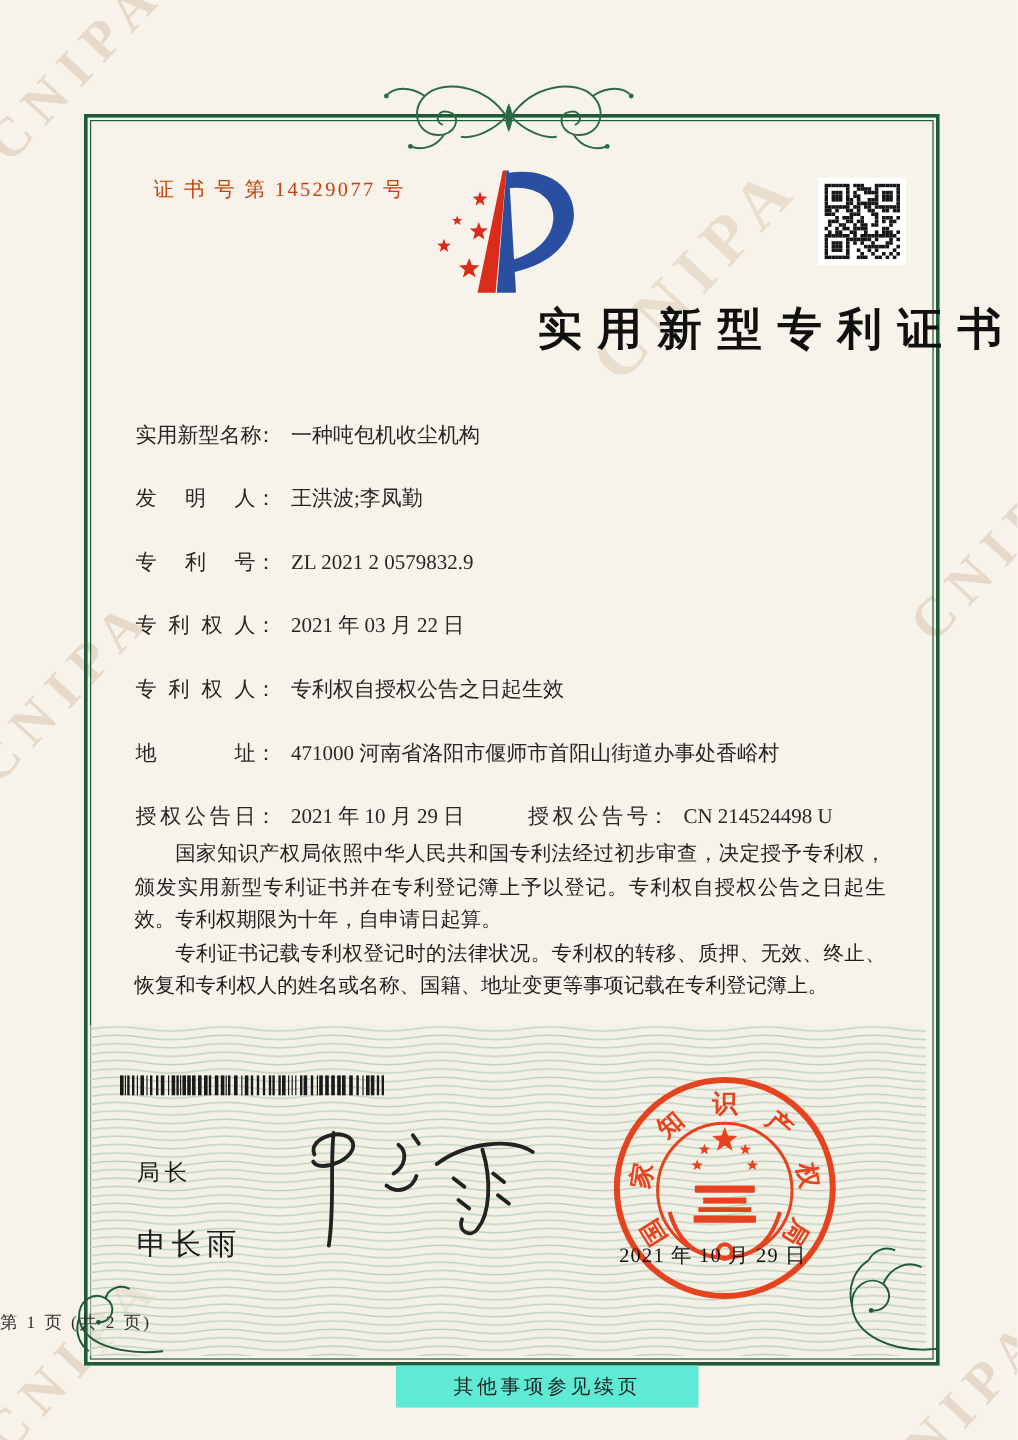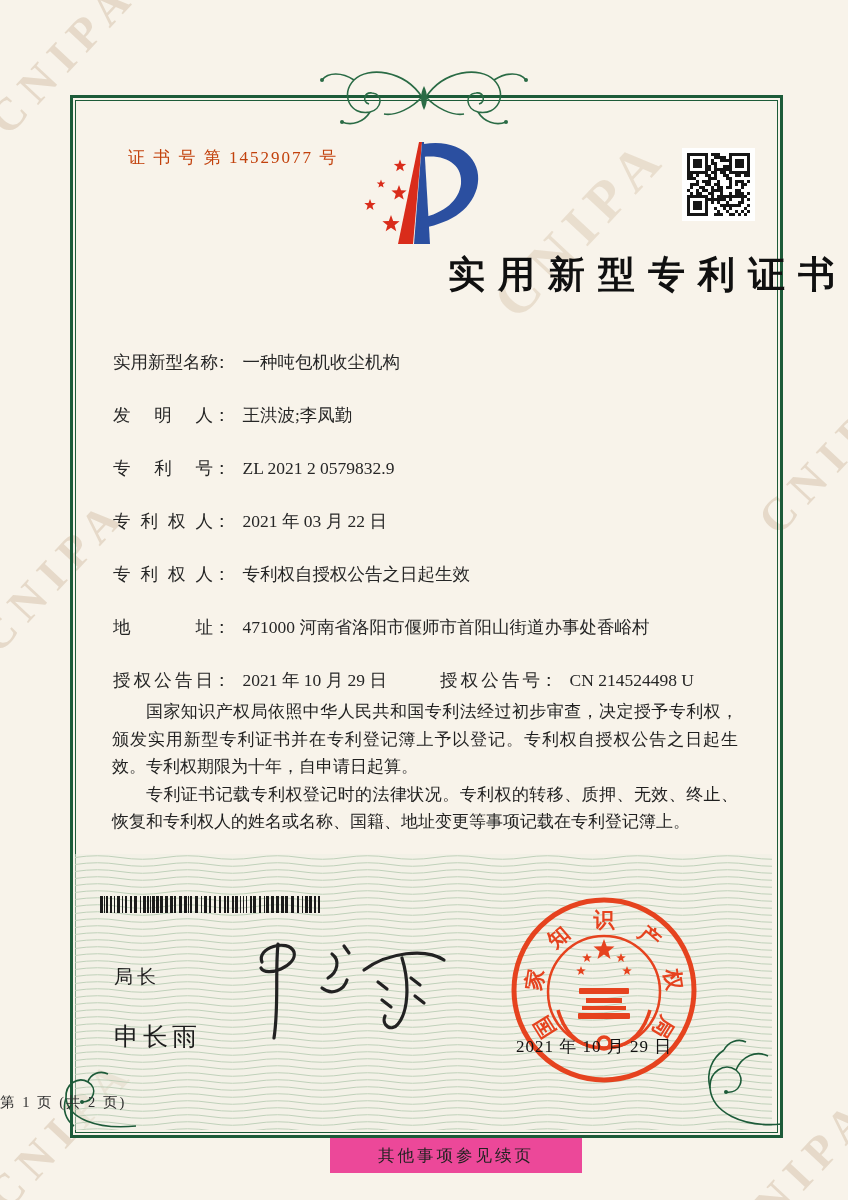--- a/index.html
+++ b/index.html
@@ -42,21 +42,21 @@
   .barcode{position:absolute;left:100px;top:896px;z-index:4;}
   .director-title{position:absolute;left:114px;top:964px;font-size:19px;letter-spacing:4px;color:#1c1c1c;
                   font-family:"Liberation Sans","DejaVu Sans",sans-serif;z-index:4;}
   .director-name{position:absolute;left:114px;top:999px;font-size:25px;letter-spacing:4px;color:#1c1c1c;
                  font-family:"Liberation Sans","DejaVu Sans",sans-serif;z-index:4;margin-top:21px;}
   .sig{position:absolute;left:248px;top:926px;z-index:4;}
   .seal{position:absolute;left:506px;top:892px;z-index:3;opacity:.96;}
   .seal-date{position:absolute;left:516px;top:1035px;font-size:17px;letter-spacing:1px;color:#111;z-index:5;white-space:nowrap;}
   .pageno{position:absolute;left:0;right:0;top:1093px;text-align:left;font-size:14.5px;
           letter-spacing:2px;color:#2f2f2f;z-index:3;}
-  .contnote{position:absolute;left:330px;top:1138px;width:252px;height:35px;background:#ec4899;
+  .contnote{position:absolute;left:330px;top:1138px;width:252px;height:35px;background:#5eead4;
             text-align:center;line-height:35px;font-size:16.5px;letter-spacing:3px;color:#222;z-index:3;}
 </style>
 </head>
 <body>
 
 <div class="page">
 
   <span class="wm wm1">CNIPA</span>
   <span class="wm wm2">CNIPA</span>
   <span class="wm wm3">CNIPA</span>

